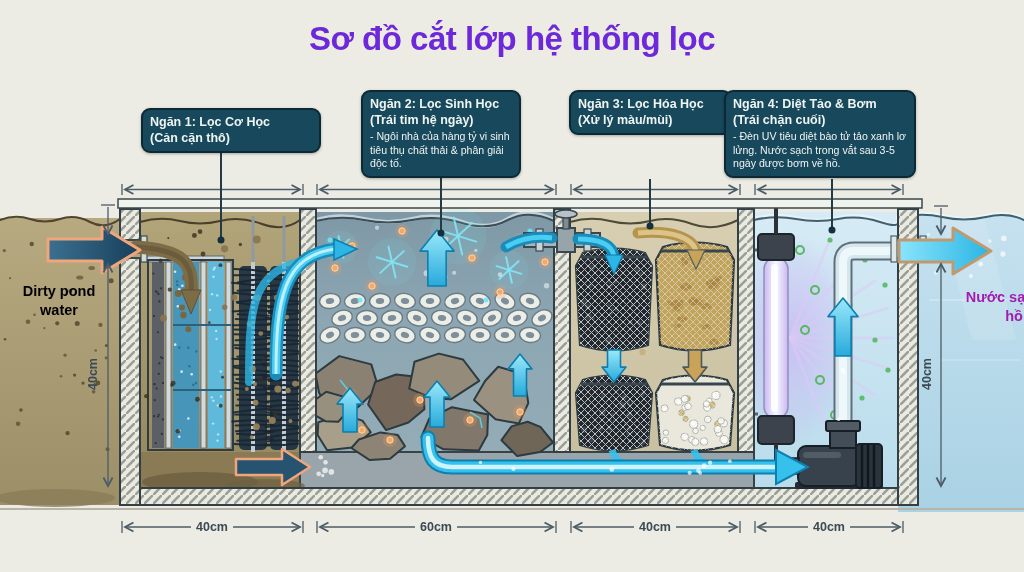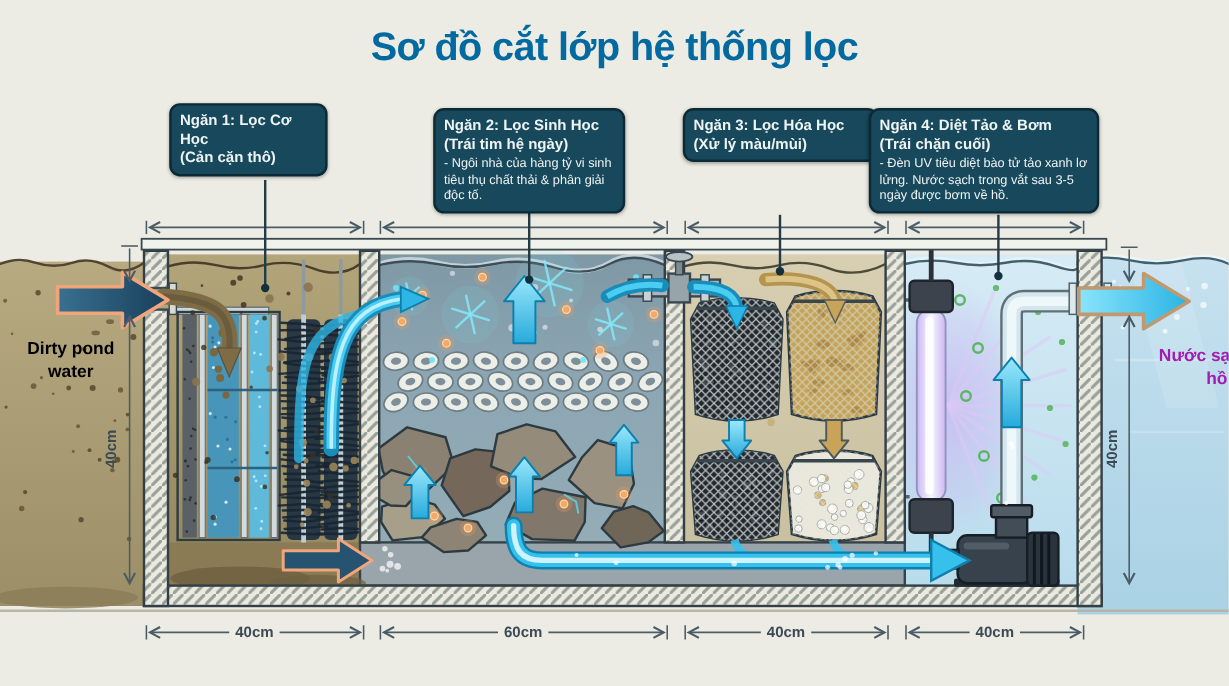--- a/index.html
+++ b/index.html
@@ -1,20 +1,20 @@
 <!DOCTYPE html>
 <html><head>
 <meta charset="utf-8">
 <style>
   html,body{margin:0;padding:0;background:#edece4;}
   .scene{position:relative;width:1024px;height:572px;background:#edece4;overflow:hidden;
          font-family:"Liberation Sans",sans-serif;}
   .scene svg{position:absolute;left:0;top:0;}
   .title{position:absolute;left:50%;top:20px;transform:translateX(-50%);
-         font-size:33px;font-weight:700;color:#0369a1;letter-spacing:-.5px;white-space:nowrap;}
+         font-size:33px;font-weight:700;color:#6d28d9;letter-spacing:-.5px;white-space:nowrap;}
   .callout{position:absolute;background:#17485c;border:2px solid #0b2a36;border-radius:9px;
            color:#eef4f2;text-align:left;padding:5px 7px;box-sizing:border-box;
            box-shadow:0 1px 3px rgba(0,0,0,.3);}
   .co-head,.co-sub{font-size:12.5px;font-weight:700;line-height:1.25;}
   .co-body{font-size:10.6px;line-height:1.28;margin-top:2px;}
   .co-body:empty{display:none;}
   .wlabel{position:absolute;font-weight:700;font-size:14.5px;text-align:center;line-height:1.3;}
   .wlabel.dirty{left:6px;top:282px;width:106px;color:#000000;}
   .wlabel.clean{left:920px;top:288px;width:102px;color:#a21caf;padding-left:43px;}
   .dim{position:absolute;font-size:12.5px;font-weight:700;color:#3c4a54;background:#edece4;
@@ -970,21 +970,21 @@
         <circle cx="441" cy="233" r="3.5" fill="#14303c"></circle>
   <line x1="650" y1="179" x2="650" y2="223" stroke="#243a44" stroke-width="2"></line>
         <circle cx="650" cy="226" r="3.5" fill="#14303c"></circle>
   <line x1="832" y1="179" x2="832" y2="227" stroke="#243a44" stroke-width="2"></line>
         <circle cx="832" cy="230" r="3.5" fill="#14303c"></circle>
 </g>
 </svg>
 
 <div class="title">Sơ đồ cắt lớp hệ thống lọc</div>
 
-<div class="callout" style="left:141px;top:86px;width:132px;">
+<div class="callout" style="left:141px;top:108px;width:180px;">
   <div class="co-head">Ngăn 1: Lọc Cơ Học</div>
   <div class="co-sub">(Cản cặn thô)</div>
 </div>
 <div class="callout" style="left:361px;top:90px;width:160px;">
   <div class="co-head">Ngăn 2: Lọc Sinh Học</div>
   <div class="co-sub">(Trái tim hệ ngày)</div>
   <div class="co-body">- Ngôi nhà của hàng tỷ vi sinh tiêu thụ chất thải &amp; phân giải độc tố.</div>
 </div>
 <div class="callout" style="left:569px;top:90px;width:163px;">
   <div class="co-head">Ngăn 3: Lọc Hóa Học</div>

